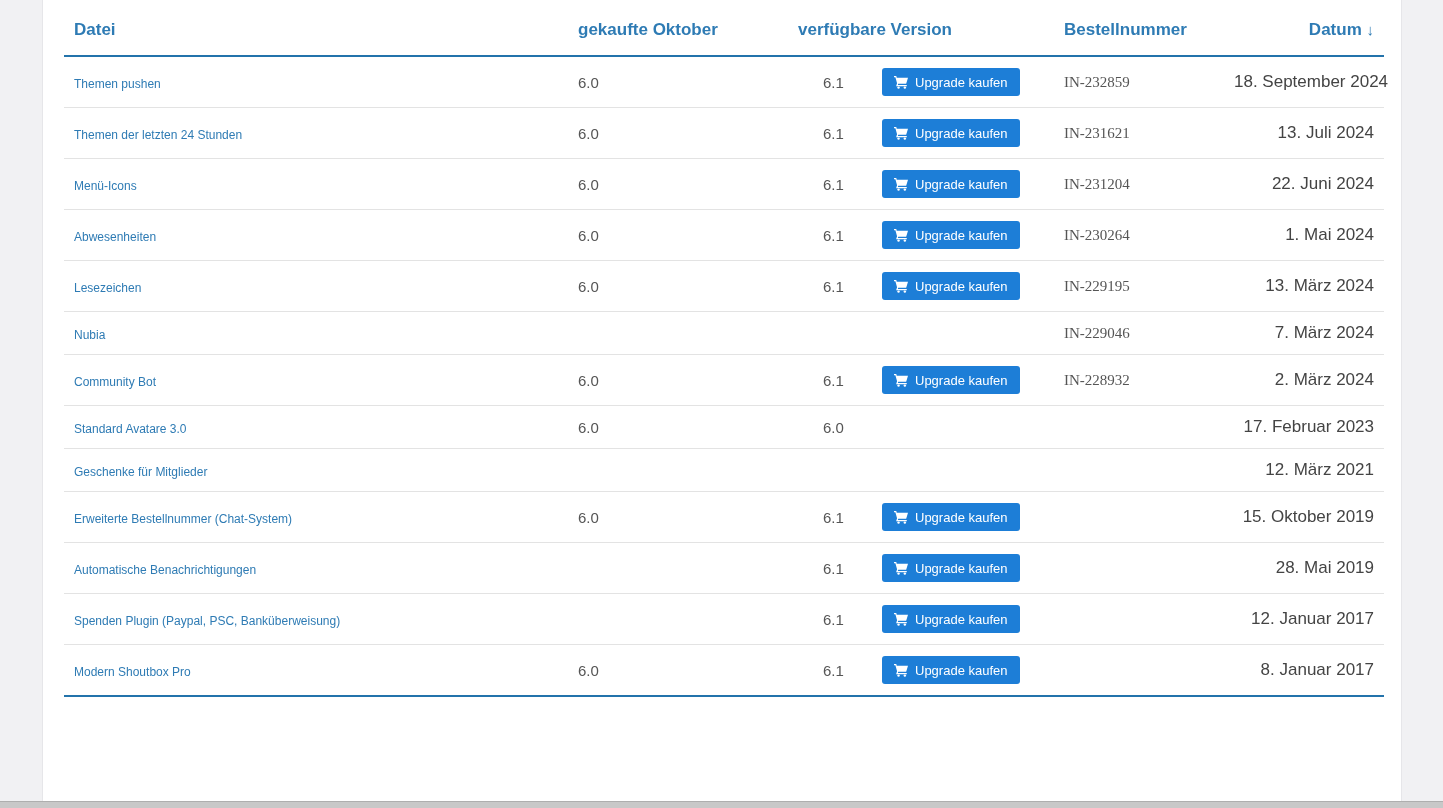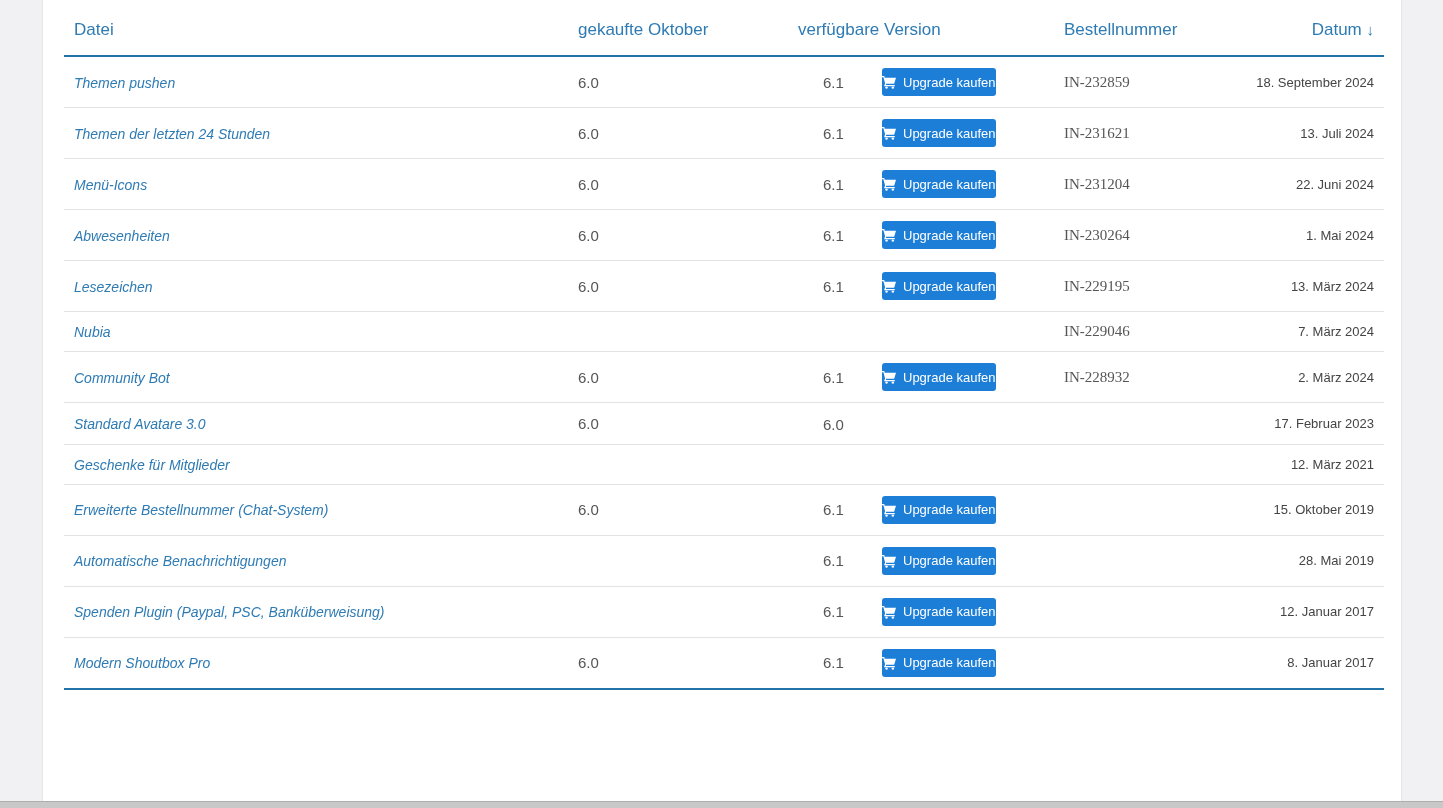--- a/index.html
+++ b/index.html
@@ -25,21 +25,21 @@
     table-layout: fixed;
   }
   col.c-file  { width: 504px; }
   col.c-pur   { width: 220px; }
   col.c-avail { width: 266px; }
   col.c-order { width: 170px; }
   col.c-date  { width: 160px; }
 
   thead th {
     font-size: 17px;
-    font-weight: 400;
+    font-weight: 700;
     color: var(--header-text, #2e7bb4);
     text-align: left;
     padding: 12px 10px 15px 10px;
     border-bottom: 2px solid var(--table-border, #2373ab);
     white-space: nowrap;
     cursor: pointer;
   }
   thead th.right { text-align: right; }
 
   tbody td {
@@ -48,48 +48,47 @@
     vertical-align: middle;
     white-space: nowrap;
     font-size: 15px;
     color: #555555;
   }
   tbody tr:last-child td { border-bottom: 2px solid var(--table-border, #2373ab); }
 
   .file-link {
     color: var(--link, #2e7bb4);
     text-decoration: none;
-    font-size: 14px;
+    font-size: 12px;
     cursor: pointer;
-    font-style: italic;
   }
   .version-slot {
     display: inline-block;
     min-width: 59px;
     vertical-align: middle;
     margin-left: 25px;
   }
   .btn-upgrade {
     display: inline-flex;
     align-items: center;
     gap: 7px;
     height: 28px;
-    padding: 0 0;
+    padding: 0 12px;
     background: var(--accent, #1d7ed7);
     color: #ffffff;
     border: none;
     border-radius: 3px;
     font-family: "Liberation Sans", sans-serif;
     font-size: 13px;
     cursor: pointer;
     vertical-align: middle;
   }
   .btn-upgrade svg { display: block; }
   td.order { font-size: 15px; color: #555555; font-family: Liberation Serif, serif; }
-  td.date  { font-size: 13px; color: #444444; text-align: right; }
+  td.date  { font-size: 17px; color: #444444; text-align: right; }
   .sort-arrow { font-size: 15px; }
 
   .hscrollbar {
     position: fixed;
     left: 0; bottom: 0;
     width: 1443px; height: 7px;
     background: #f1f1f1;
     z-index: 10;
   }
   .hscrollbar .thumb {

